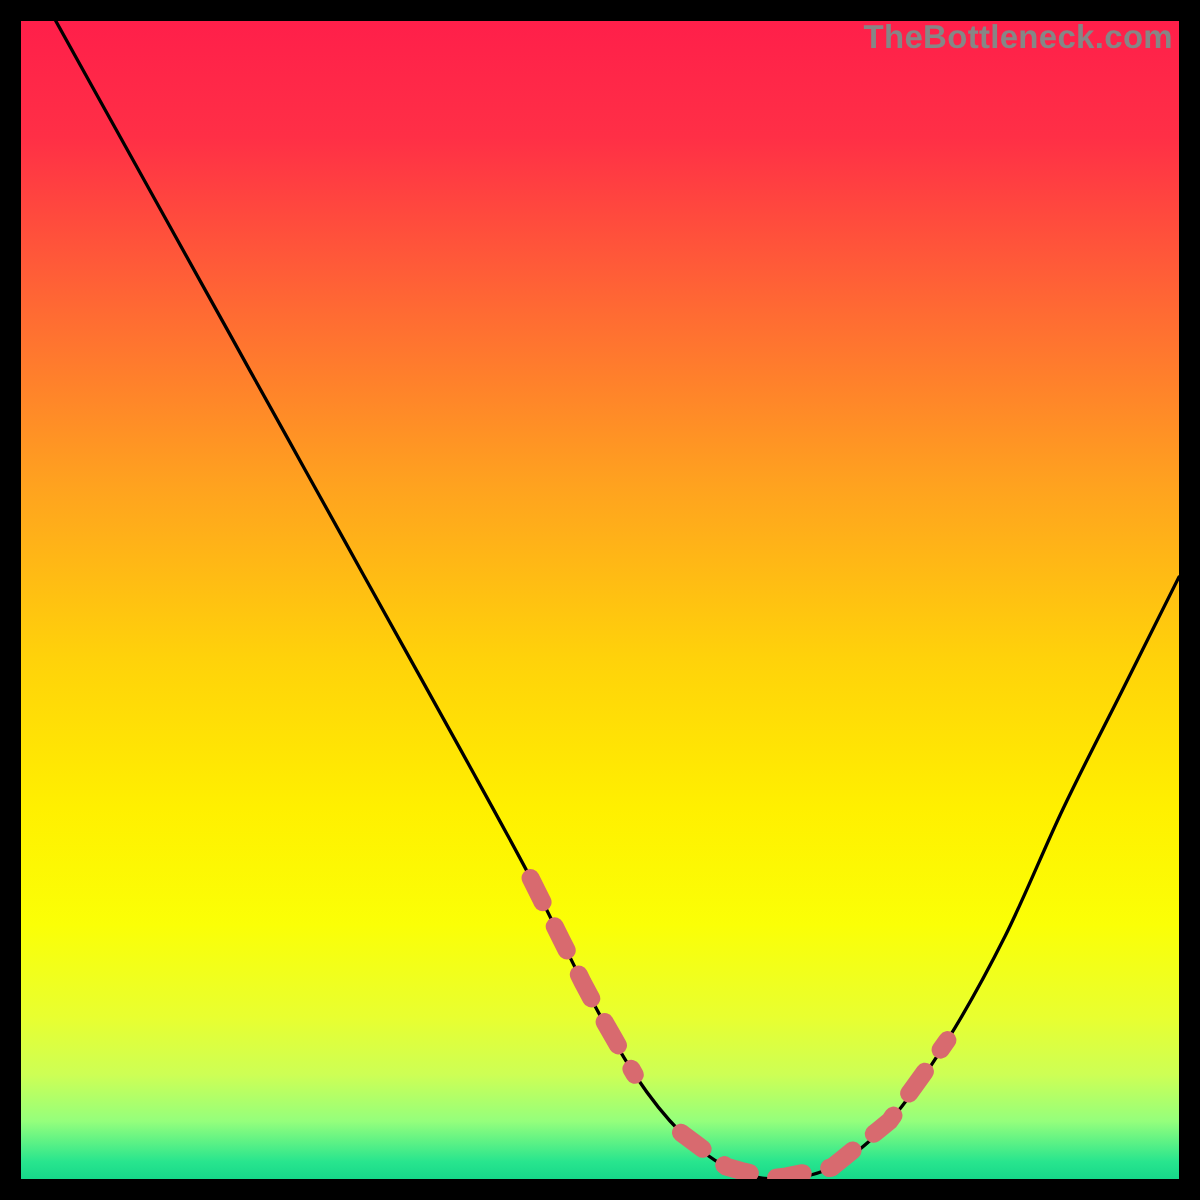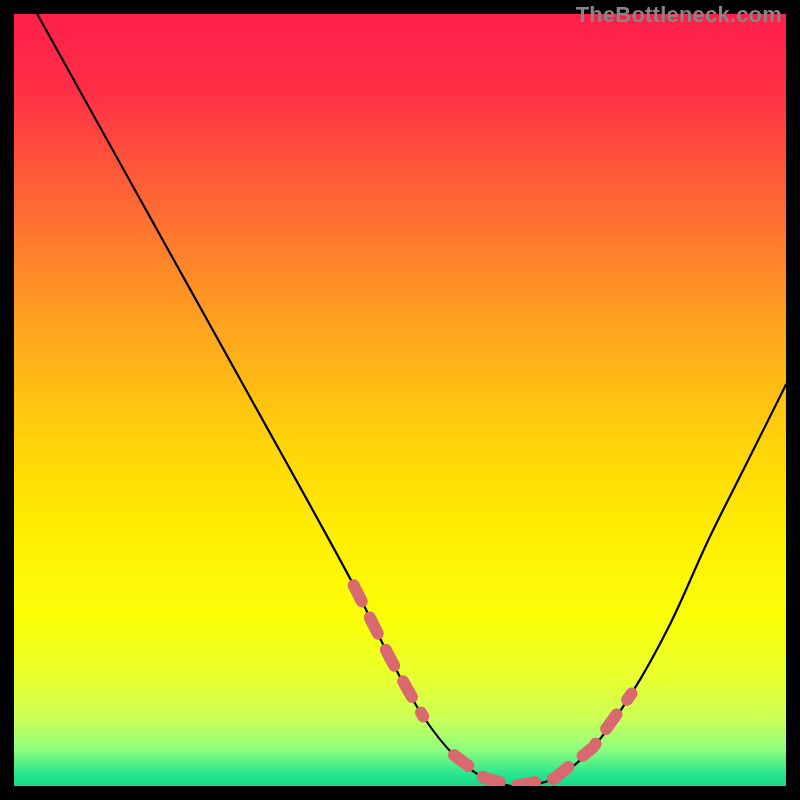--- a/index.html
+++ b/index.html
@@ -20,21 +20,21 @@
   }
   .plot-area {
     position: absolute;
     left: 0;
     top: 0;
     width: 772px;
     height: 772px;
   }
   .watermark {
     position: absolute;
-    top: 2px;
+    top: 12px;
     right: 18px;
     font-family: Arial, Helvetica, sans-serif;
     font-size: 22px;
     font-weight: 600;
     color: #868686;
     letter-spacing: 0.2px;
   }
 </style>
 </head>
 <body>

